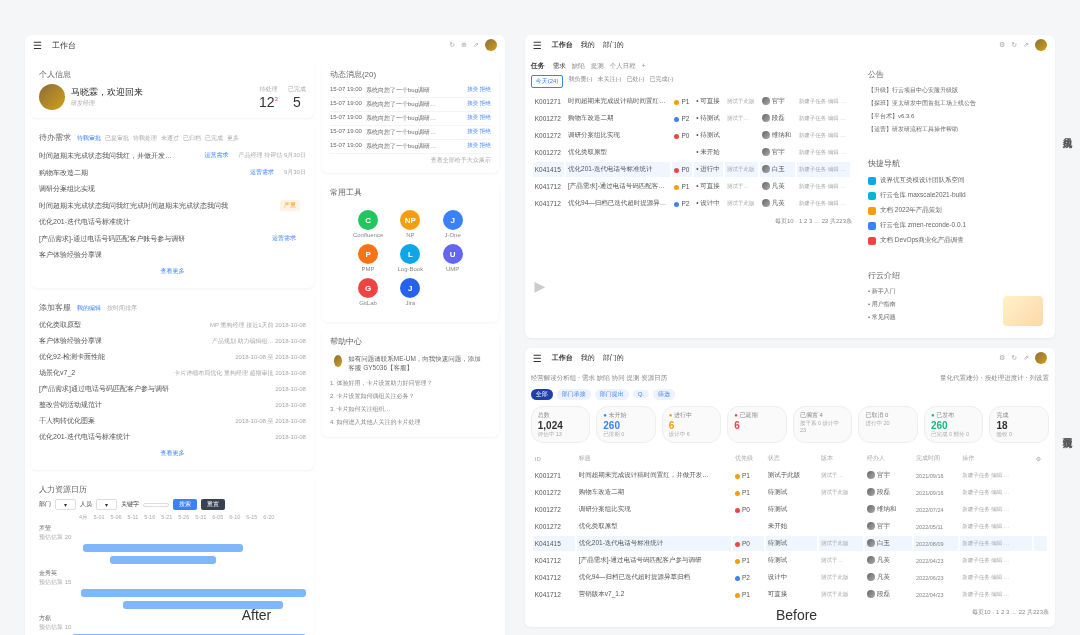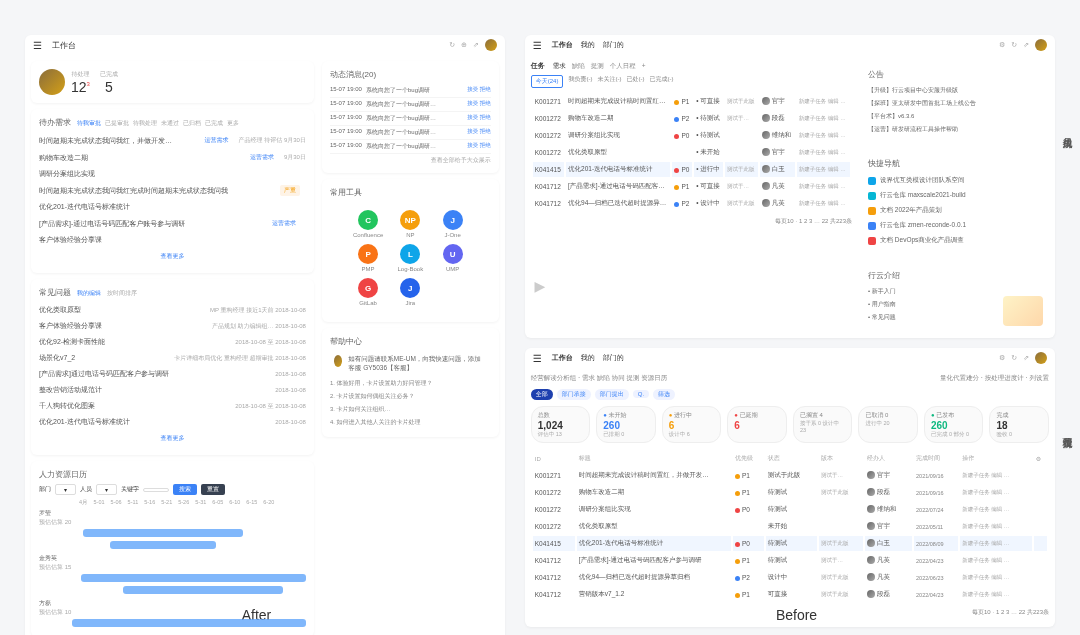--- a/index.html
+++ b/index.html
@@ -99,22 +99,27 @@
         <span>⊕</span>
         <span>⇗</span>
         <span class="avatar"></span>
       </span>
     </div>
     <div style="display:flex; gap:8px; padding:6px;">
 
       <div style="flex:1.6; display:flex; flex-direction:column; gap:6px;">
 
         <div class="panel">
+          <div class="sect-title">个人信息</div>
           <div style="display:flex; align-items:center; gap:6px;">
             <span class="avatar lg"></span>
+            <div style="flex:1">
+              <div style="font-size:9px;font-weight:500">马晓霖，欢迎回来</div>
+              <div class="muted">研发经理</div>
+            </div>
             <div id="profile-stats" style="display:flex;gap:10px">
                 <div style="text-align:center">
                   <div class="muted">待处理</div>
                   <div style="font-size:14px;font-weight:300">12<sup style="font-size:6px;color:#ef4444">3</sup></div>
                 </div>
                 <div style="text-align:center">
                   <div class="muted">已完成</div>
                   <div style="font-size:14px;font-weight:300">5</div>
                 </div>
               </div>
@@ -166,21 +171,21 @@
               <div class="row">
                 <span class="txt">客户体验经验分享课</span>
                 <span class="muted"></span>
               </div>
             </div>
           <span class="link">查看更多</span>
         </div>
 
         <div class="panel">
           <div style="display:flex;gap:6px;align-items:baseline">
-            <span class="sect-title" style="font-weight:500">常见问题</span>
+            <span class="sect-title" style="font-weight:500">添加客服</span>
             <span class="muted" style="color:#3b82f6">我的编辑</span>
             <span class="muted">按时间排序</span>
           </div>
           <div id="card-rows">
               <div class="row">
                 <span class="txt">优化类取原型</span>
                 <span class="muted">MP 重构经理 接近1天前 2018-10-08</span>
               </div>
               <div class="row">
                 <span class="txt">客户体验经验分享课</span>

